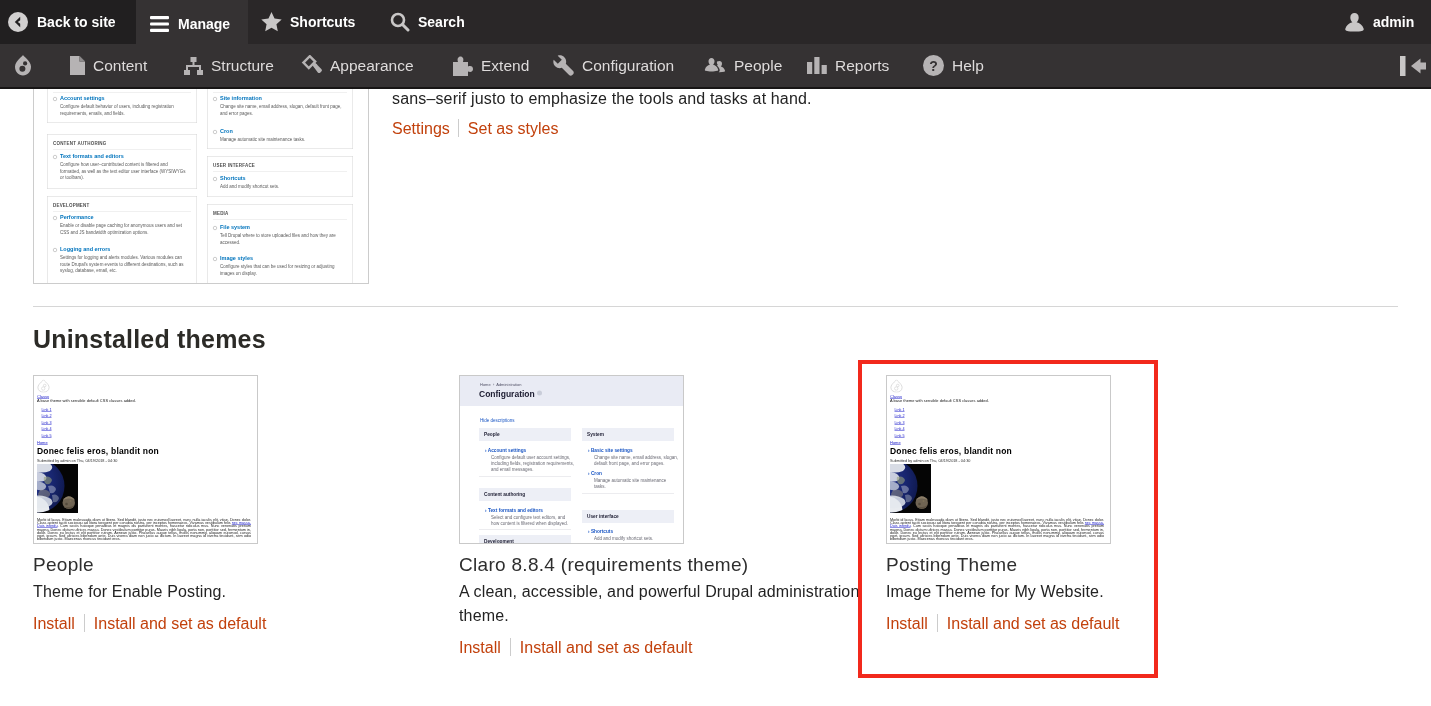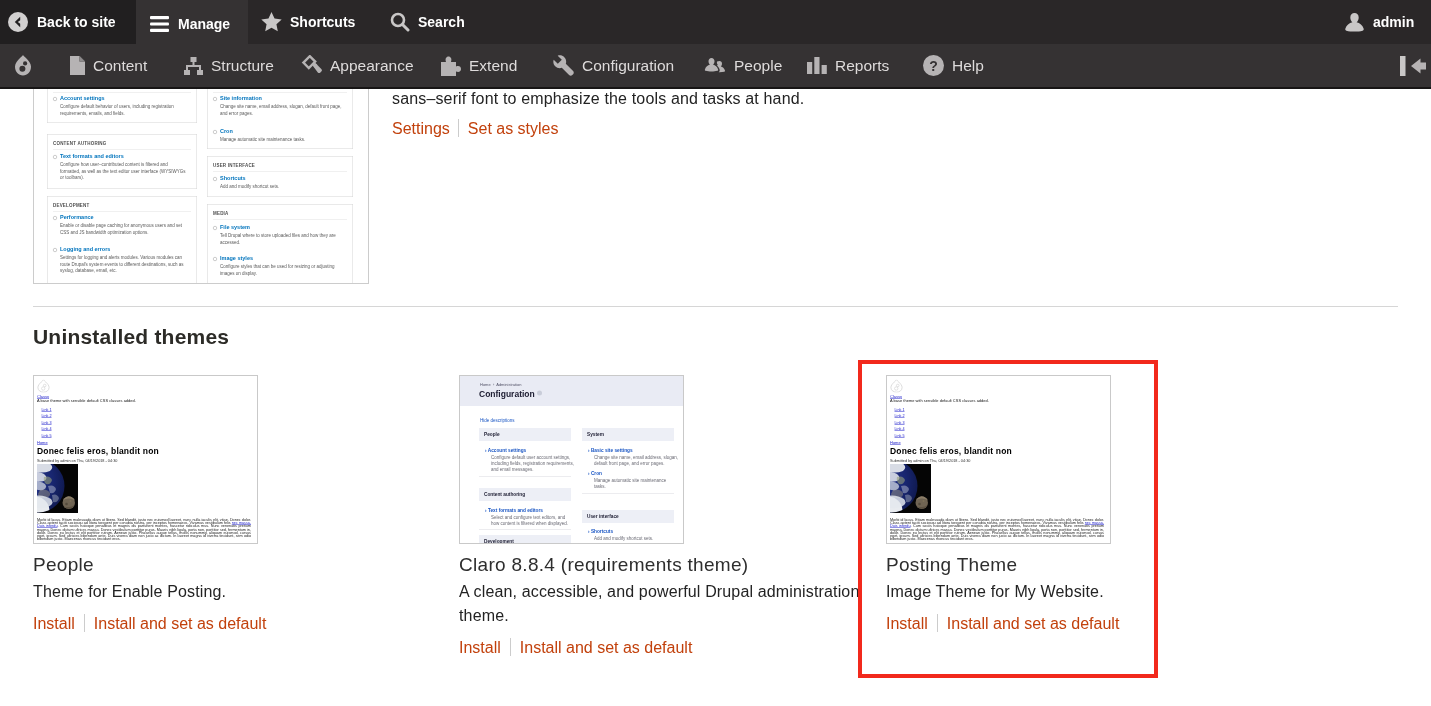--- a/index.html
+++ b/index.html
@@ -27,21 +27,21 @@
 .mhead { font-size:9px; font-weight:bold; color:#4e4e4e; letter-spacing:0.4px; padding:7px 10px 5px; }
 .mlink { font-size:11px; font-weight:bold; color:#0074bd; }
 .mdesc { font-size:9px; color:#5a5a5a; line-height:13.5px; }
 .mcircle { position:absolute; left:11px; width:8px; height:8px; border:1.5px solid #9a9a9a; border-radius:50%; }
 
 
 #topdesc { position:absolute; left:392px; top:90px; font-size:16px; color:#232323; letter-spacing:0.15px; }
 #toplinks { position:absolute; left:392px; top:119px; font-size:16px; }
 
 #hr1 { position:absolute; left:33px; top:306px; width:1365px; height:1px; background:#d6d6d6; }
-#h2un { position:absolute; left:33px; top:325px; font-size:21px; font-weight:bold; color:#2c2b27; letter-spacing:0.2px; }
+#h2un { position:absolute; left:33px; top:325px; font-size:25px; font-weight:bold; color:#2c2b27; letter-spacing:0.2px; }
 
 
 .shot { position:absolute; top:375px; width:225px; height:169px; border:1px solid #c9c9c9; background:#fff; overflow:hidden; }
 .shot .inner { position:absolute; left:0; top:0; width:450px; height:336px; transform:scale(0.5); transform-origin:0 0; }
 .ctitle { position:absolute; top:554px; font-size:19px; color:#2e2e2e; letter-spacing:0.3px; }
 .cdesc { position:absolute; top:580px; font-size:16px; color:#232323; line-height:24px; letter-spacing:0.15px; }
 .clinks { position:absolute; font-size:16px; }
 .clinks a, #toplinks a { color:#c2410c; text-decoration:none; }
 
 #redbox { position:absolute; left:858px; top:360px; width:300px; height:318px; border:4px solid #f2291c; z-index:10; }
@@ -134,21 +134,21 @@
   Structure</div>
 <div class="tray-item" style="left:301px;">
   <span class="ticon">
       <svg class="ic" width="21" height="21" viewBox="0 0 21 21">
         <path d="M2.4 7.6 L8.8 1.2 L14.2 6.6 L7.8 13 Z" fill="none" stroke="#b6b3b4" stroke-width="2.4"></path>
         <path d="M10.6 9.4 L13.2 6.8 L16.4 10 L13.8 12.6 Z" fill="#b6b3b4"></path>
         <path d="M12.2 11.2 L14.9 8.5 L20.3 13.9 Q21.6 15.2 20.3 16.5 L19.4 17.4 Q18.1 18.7 16.8 17.4 Z" fill="#b6b3b4"></path>
       </svg>
     </span>
   Appearance</div>
-<div class="tray-item" style="left:440px;">
+<div class="tray-item" style="left:452px;">
   <span class="ticon">
       <svg class="ic" width="21" height="20" viewBox="0 0 21 20">
         <path d="M1 6 L6 6 C4.8 2.8 6.3 0.5 8.5 0.5 C10.7 0.5 12.2 2.8 11 6 L16 6 L16 10.5 C19.2 9.3 21 10.8 21 13 C21 15.2 19.2 16.7 16 15.5 L16 20 L1 20 Z" fill="#b6b3b4"></path>
       </svg>
     </span>
   Extend</div>
 <div class="tray-item" style="left:553px;">
   <span class="ticon">
       <svg class="ic" width="21" height="21" viewBox="0 0 21 21">
         <path d="M0.7 4.7 L4.8 8.8 L8.8 4.8 L4.7 0.7 C6.9 -0.1 9.5 0.4 11.3 2.2 C13.1 4 13.6 6.6 12.8 8.8 L20.1 16.1 C21 17 21 18.4 20.1 19.3 L19.3 20.1 C18.4 21 17 21 16.1 20.1 L8.8 12.8 C6.6 13.6 4 13.1 2.2 11.3 C0.4 9.5 -0.1 6.9 0.7 4.7 Z" fill="#b6b3b4"></path>
@@ -227,21 +227,21 @@
       <div class="mhead" style="position:absolute;left:348px;top:236px;">MEDIA</div>
       <div style="position:absolute;left:358px;top:261px;width:268px;height:1px;background:#e0e0e0;"></div>
       <div class="mcircle" style="left:358px;top:274px;"></div>
       <div class="mlink" style="position:absolute;left:372px;top:270px;">File system</div>
       <div class="mdesc" style="position:absolute;left:372px;top:286px;width:248px;">Tell Drupal where to store uploaded files and how they are accessed.</div>
       <div class="mcircle" style="left:358px;top:336px;"></div>
       <div class="mlink" style="position:absolute;left:372px;top:332px;">Image styles</div>
       <div class="mdesc" style="position:absolute;left:372px;top:348px;width:248px;">Configure styles that can be used for resizing or adjusting images on display.</div>
     </div>
 </div>
-<div id="topdesc">sans–serif font to emphasize the tools and tasks at hand.</div>
+<div id="topdesc">sans–serif justo to emphasize the tools and tasks at hand.</div>
 <div id="toplinks"><a href="#" class="blue" style="text-decoration:none;">Settings</a><span style="padding:0 8.5px;"><span class="sep-v"></span></span><a href="#" class="blue" style="text-decoration:none;">Set as styles</a></div>
 
 <div id="hr1"></div>
 <div id="h2un">Uninstalled themes</div>
 
 <div id="redbox"></div>
 
 <div class="shot" style="left:33px;">
     <div class="inner">
       <div class="classy" id="classy1">

